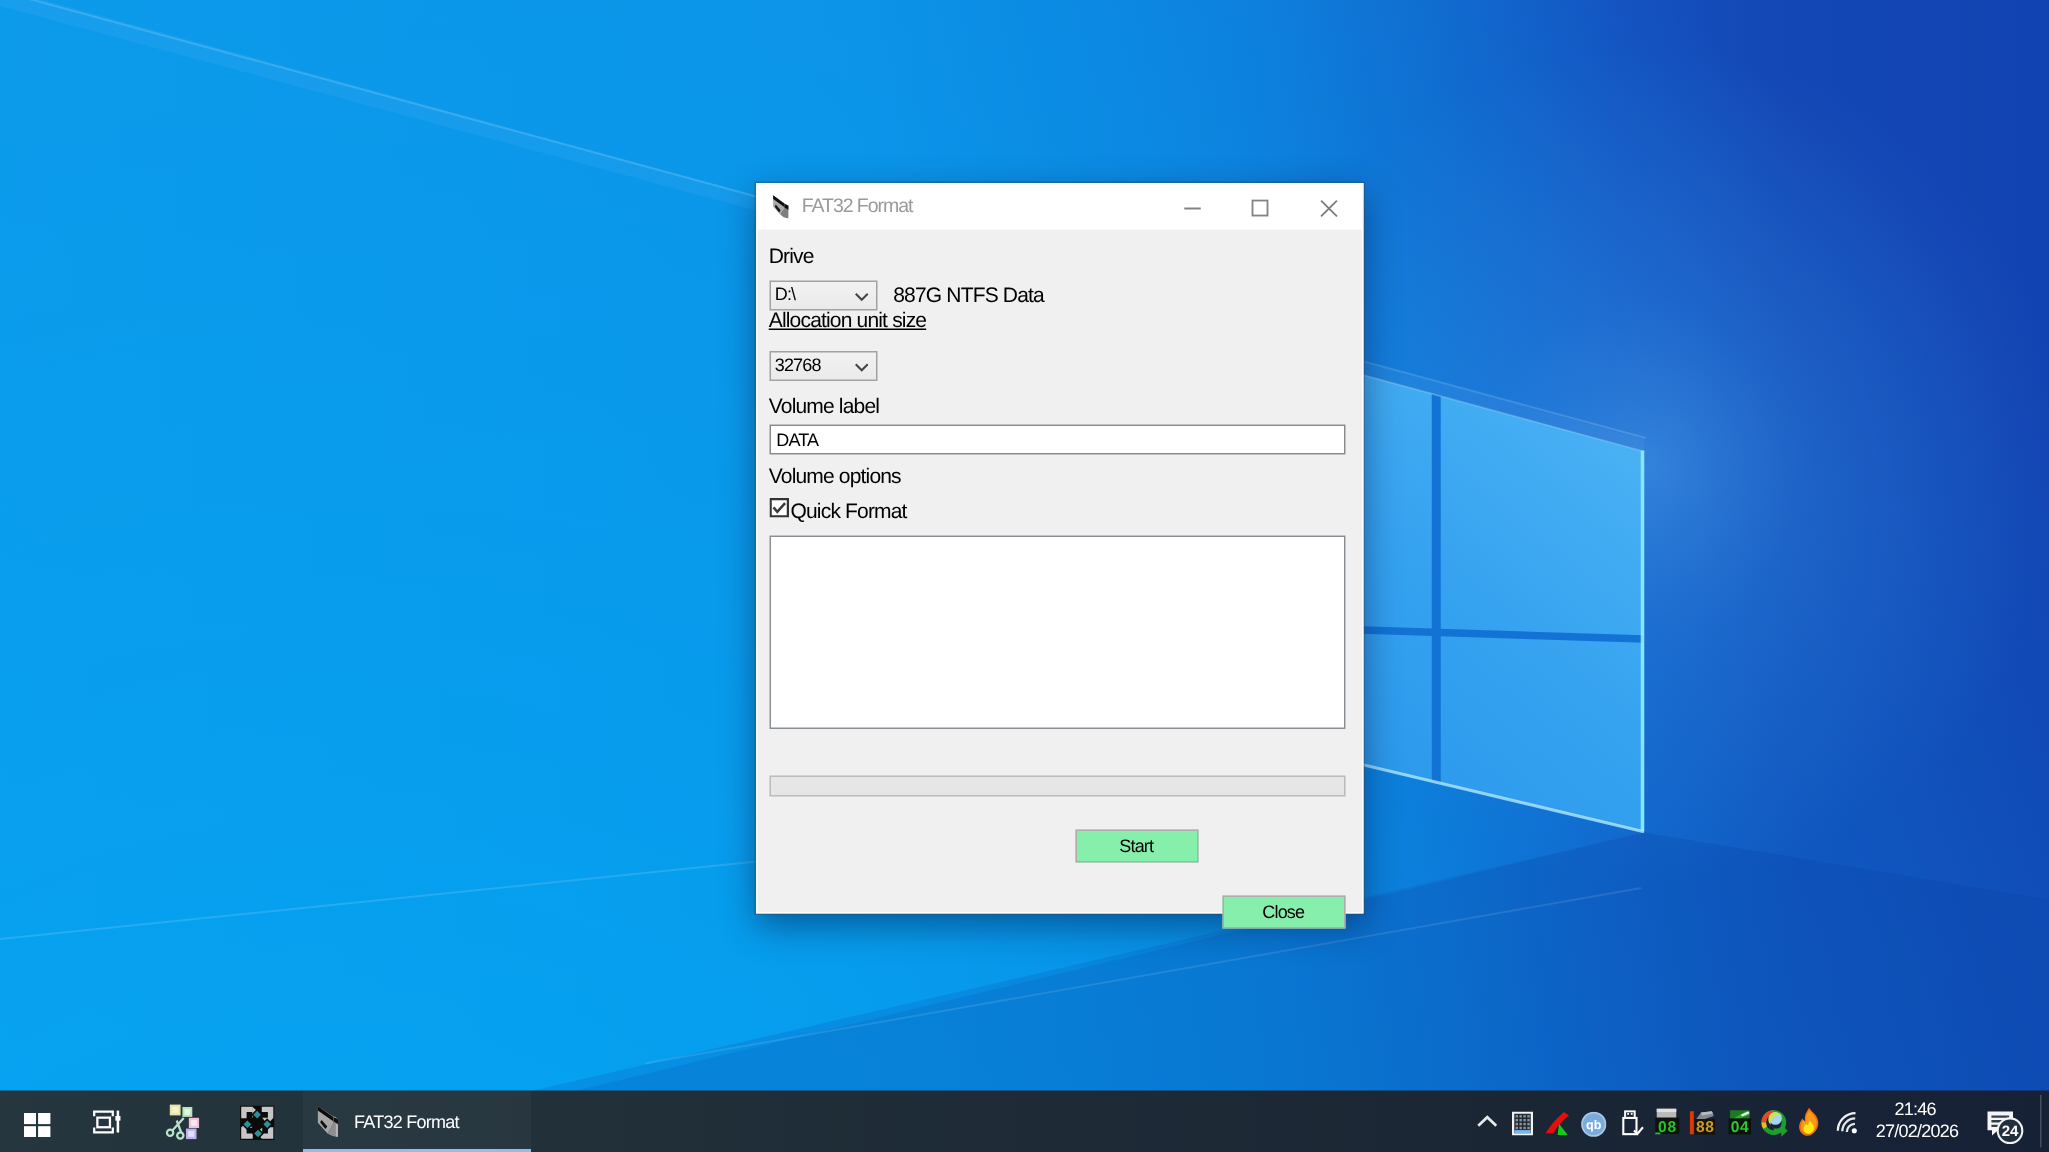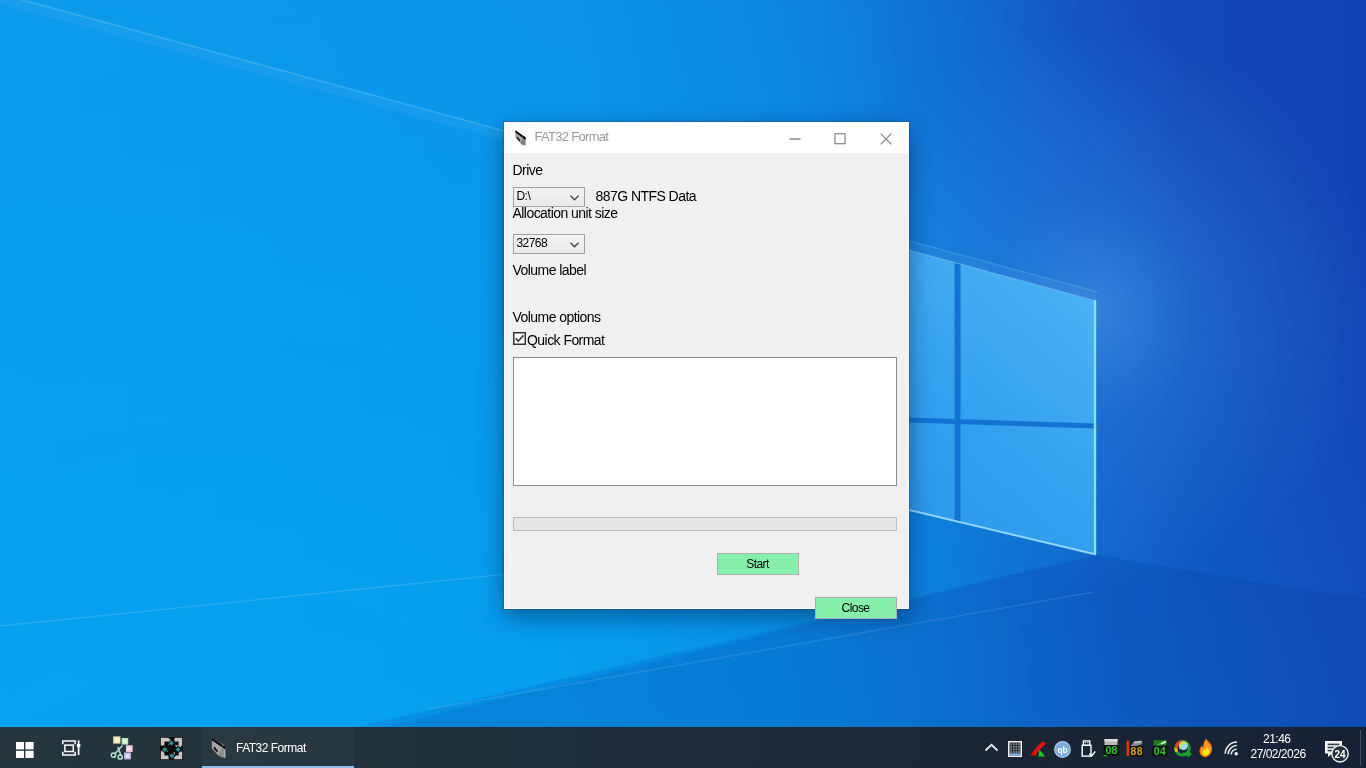--- a/index.html
+++ b/index.html
@@ -104,28 +104,31 @@
   </div>
   <div style="position:absolute;left:0;top:30px;right:0;bottom:0;">
     <div class="lbl" style="left:8px;top:9.5px;">Drive</div>
     <div class="combo" style="top:34px;">
       <div class="ctext">D:\</div>
       <svg class="abs" style="right:5px;top:7px" width="9" height="6" viewBox="0 0 9 6">
         <path d="M0.5,0.8 L4.5,4.8 L8.5,0.8" fill="none" stroke="#444" stroke-width="1.4"></path>
       </svg>
     </div>
     <div class="lbl" style="left:91px;top:35.5px;">887G NTFS Data</div>
-    <div class="lbl" style="left:8px;top:52px;">Allocation unit size</div>
+    <div class="lbl" style="left:8px;top:52px;text-decoration:underline;">Allocation unit size</div>
     <div class="combo" style="top:81px;">
       <div class="ctext">32768</div>
       <svg class="abs" style="right:5px;top:7px" width="9" height="6" viewBox="0 0 9 6">
         <path d="M0.5,0.8 L4.5,4.8 L8.5,0.8" fill="none" stroke="#444" stroke-width="1.4"></path>
       </svg>
     </div>
     <div class="lbl" style="left:8px;top:109px;">Volume label</div>
+    <div class="tbox" style="top:130px;">
+        <div class="ctext">DATA</div>
+      </div>
     <div class="lbl" style="left:8px;top:156px;">Volume options</div>
 
     <svg class="abs" style="left:8px;top:179px" width="13" height="13" viewBox="0 0 13 13">
       <rect x="0.75" y="0.75" width="11.5" height="11.5" fill="#fff" stroke="#333" stroke-width="1.5"></rect>
       <path d="M2.7,6.3 L5.2,9.2 L10.4,3.4" fill="none" stroke="#3c3c3c" stroke-width="1.7"></path>
     </svg>
     <div class="lbl" style="left:22.5px;top:179.5px;">Quick Format</div>
     <div id="listbox"></div>
     <div id="progress"></div>
     <div class="btn" style="left:212px;">Start</div>

